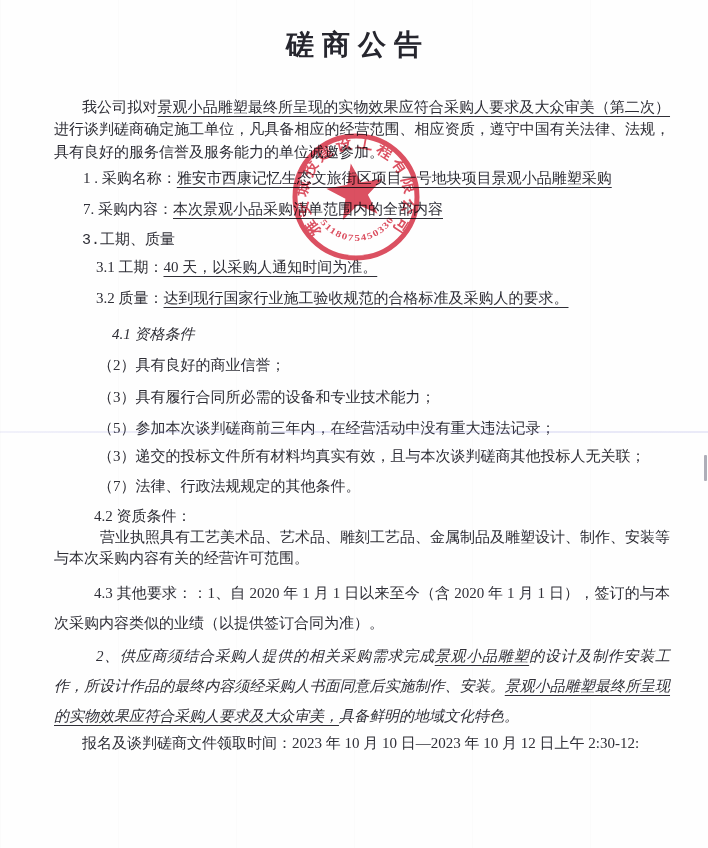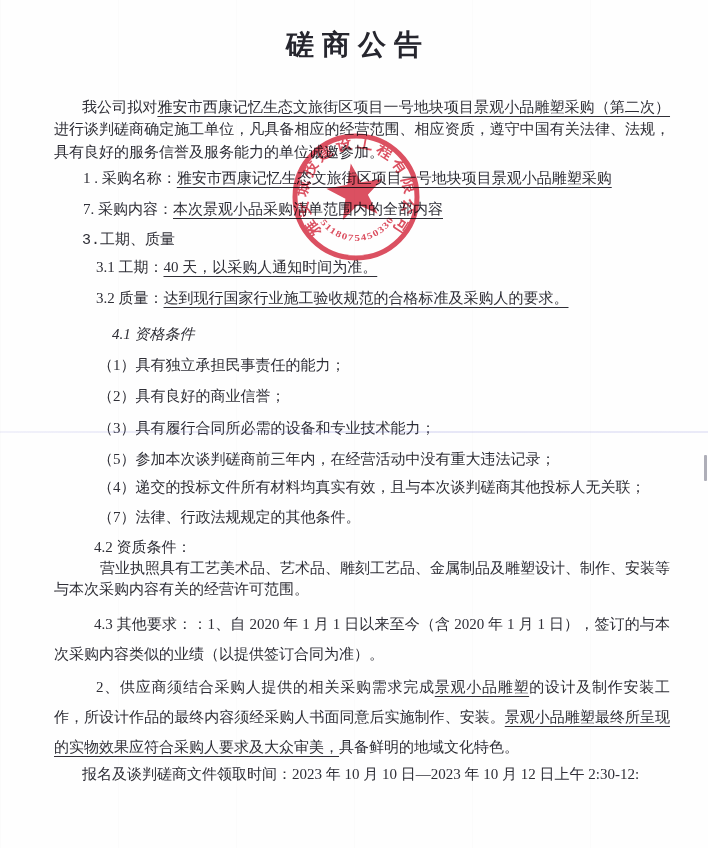--- a/index.html
+++ b/index.html
@@ -46,21 +46,21 @@
   .sec32{margin-top:10px;margin-left:42px;}
   .sec4{margin-top:5px;margin-left:26px;}
   .sec41{margin-top:15px;margin-left:58px;font-style:italic;}
   .cond{margin-top:10px;margin-left:44px;line-height:21px;}
   .cond.c3{margin-top:11px;}
   .cond.c6{margin-top:7px;}
   .cond.c7{margin-top:9px;}
   .sec42label{margin-top:9px;margin-left:40px;}
   .sec42body{margin-top:0;line-height:21px;text-indent:46px;}
   .sec43{margin-top:9px;line-height:30.5px;text-indent:40px;}
-  .para2{margin-top:2px;line-height:30px;text-indent:42px;}
+  .para2{margin-top:2px;line-height:30px;text-indent:42px;font-style:italic;}
   .footer-line{margin-top:1px;line-height:22px;text-indent:28px;white-space:nowrap;}
 
   
   .seal{
     position:absolute;
     left:289px;top:132px;
     width:134px;height:132px;
     opacity:0.88;
     mix-blend-mode:multiply;
     pointer-events:none;
@@ -85,40 +85,39 @@
 </style>
 </head>
 <body>
 
 <div class="page">
 
   <h1 class="doc-title">磋商公告</h1>
 
   <div class="body-col">
 
-    <p class="para intro"><span>我公司拟对</span><span class="u">雅安市西康记忆生态文旅街区项目一号地块项目景观小品雕塑采购（第二次）</span><span>进行谈判磋商确定施工单位，凡具备相应的经营范围、相应资质，遵守中国有关法律、法规，具有良好的服务信誉及服务能力的单位诚邀参加。</span></p>
+    <p class="para intro"><span>我公司拟对</span><span class="u">景观小品雕塑最终所呈现的实物效果应符合采购人要求及大众审美（第二次）</span><span>进行谈判磋商确定施工单位，凡具备相应的经营范围、相应资质，遵守中国有关法律、法规，具有良好的服务信誉及服务能力的单位诚邀参加。</span></p>
 
     <div class="line sec1"><span>1 . 采购名称：</span><span class="u">雅安市西康记忆生态文旅街区项目一号地块项目景观小品雕塑采购</span></div>
 
     <div class="line sec2"><span>7. 采购内容：</span><span class="u">本次景观小品采购清单范围内的全部内容</span></div>
 
     <div class="line sec3">3.工期、质量</div>
 
     <div class="line sec31"><span>3.1 工期：</span><span class="u">40 天，以采购人通知时间为准。</span></div>
 
     <div class="line sec32"><span>3.2 质量：</span><span class="u">达到现行国家行业施工验收规范的合格标准及采购人的要求。</span></div>
 
 
     <div class="line sec41">4.1 资格条件</div>
 
-    <div class="para cond c1">（1）具有独立承担民事责任的能力；</div>
     <div class="para cond c2">（2）具有良好的商业信誉；</div>
     <div class="para cond c3">（3）具有履行合同所必需的设备和专业技术能力；</div>
     <div class="para cond c5">（5）参加本次谈判磋商前三年内，在经营活动中没有重大违法记录；</div>
-    <div class="para cond c6">（4）递交的投标文件所有材料均真实有效，且与本次谈判磋商其他投标人无关联；</div>
+    <div class="para cond c6">（3）递交的投标文件所有材料均真实有效，且与本次谈判磋商其他投标人无关联；</div>
     <div class="para cond c7">（7）法律、行政法规规定的其他条件。</div>
 
     <div class="line sec42label">4.2 资质条件：</div>
     <p class="para sec42body">营业执照具有工艺美术品、艺术品、雕刻工艺品、金属制品及雕塑设计、制作、安装等与本次采购内容有关的经营许可范围。</p>
 
     <p class="para sec43"><span>4.3 其他要求：</span><span>：1、自 2020 年 1 月 1 日以来至今（含 2020 年 1 月 1 日），签订的与本次采购内容类似的业绩（以提供签订合同为准）。</span></p>
 
     <p class="para para2"><span>2、供应商须结合采购人提供的相关采购需求完成</span><span class="u">景观小品雕塑</span><span>的设计及制作安装工作，所设计作品的最终内容须经采购人书面同意后实施制作、安装。</span><span class="u">景观小品雕塑最终所呈现的实物效果应符合采购人要求及大众审美，</span><span>具备鲜明的地域文化特色。</span></p>
 
     <div class="para footer-line">报名及谈判磋商文件领取时间：2023 年 10 月 10 日—2023 年 10 月 12 日上午 2:30-12:</div>

